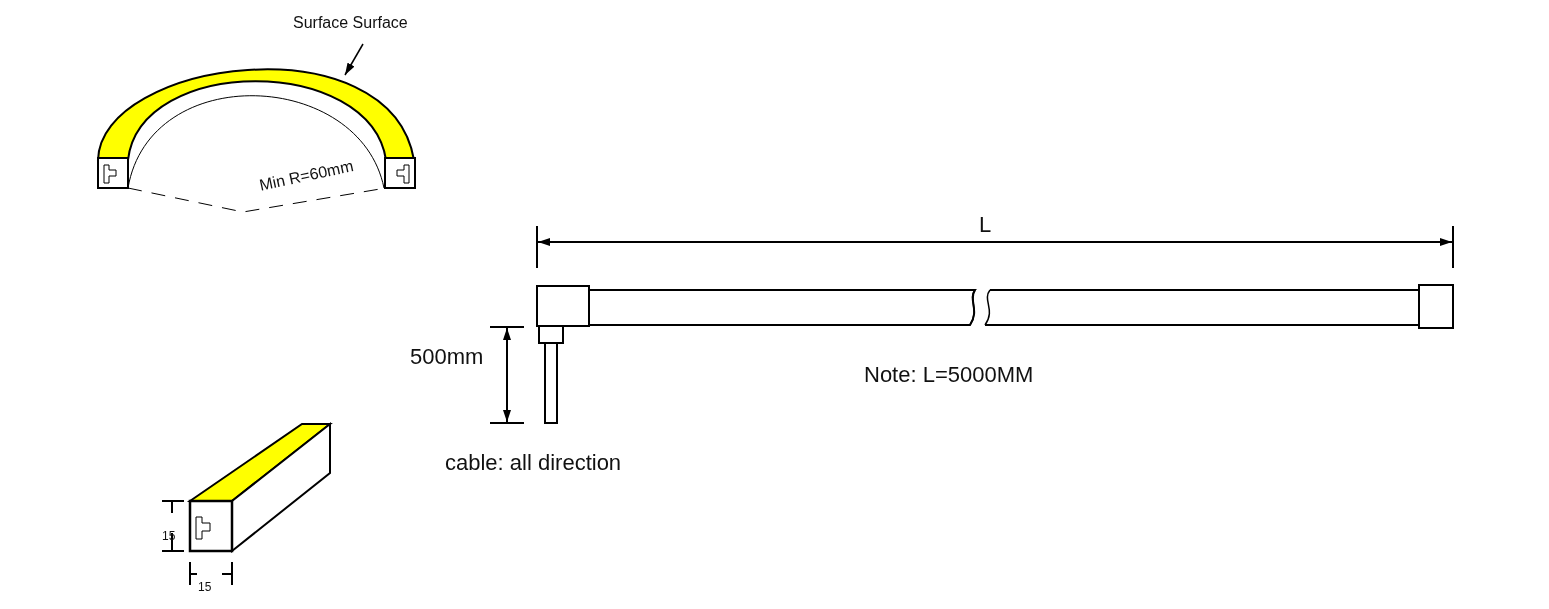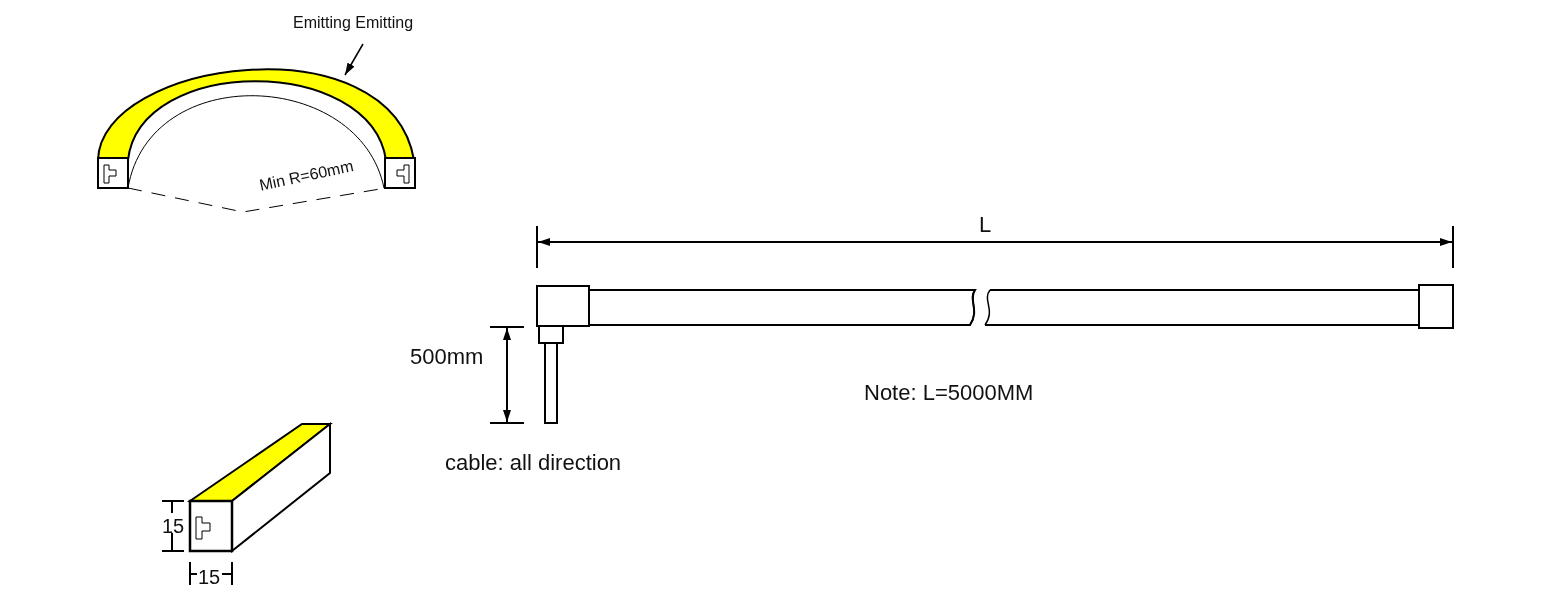--- a/index.html
+++ b/index.html
@@ -2,21 +2,21 @@
 <html><head>
 <meta charset="utf-8">
 <style>
   html, body { margin: 0; padding: 0; background: #ffffff; }
   body { width: 1549px; height: 609px; position: relative; overflow: hidden;
          font-family: "Liberation Sans", sans-serif; }
   svg { position: absolute; left: 0; top: 0; }
   .lbl { position: absolute; color: #111; white-space: nowrap; line-height: 1; }
   .lbl-sm { font-size: 16px; }
   .lbl-md { font-size: 22px; }
-  .lbl-dim { font-size: 20px; }
+  .lbl-dim { font-size: 12px; margin-top: 14px; }
 </style>
 </head>
 <body>
 
 <svg width="1549" height="609" viewBox="0 0 1549 609">
   <defs>
     <marker id="arr" viewBox="0 0 12 8" refX="12" refY="4" markerWidth="12" markerHeight="8" orient="auto-start-reverse" markerUnits="userSpaceOnUse">
       <path d="M0,0 L12,4 L0,8 Z" fill="#000"></path>
     </marker>
   </defs>
@@ -77,22 +77,22 @@
     <rect x="539" y="326" width="24" height="17" fill="#fff" stroke="#000" stroke-width="2"></rect>
 
     <rect x="545" y="343" width="12" height="80" fill="#fff" stroke="#000" stroke-width="2"></rect>
 
     <line x1="490" y1="327" x2="524" y2="327" stroke="#000" stroke-width="2"></line>
     <line x1="490" y1="423" x2="524" y2="423" stroke="#000" stroke-width="2"></line>
     <line x1="507" y1="328" x2="507" y2="422" stroke="#000" stroke-width="2" marker-start="url(#arr)" marker-end="url(#arr)"></line>
   </g>
 </svg>
 
-<div class="lbl lbl-sm" style="left:293px; top:15px;">Emitting Emitting</div>
+<div class="lbl lbl-sm" style="left:293px; top:15px;">Surface Surface</div>
 <div class="lbl lbl-sm" style="left:258px; top:178px; transform: rotate(-12deg); transform-origin: left top;">Min R=60mm</div>
 
 <div class="lbl lbl-dim" style="left:162px; top:516px;">15</div>
 <div class="lbl lbl-dim" style="left:198px; top:567px;">15</div>
 
 <div class="lbl lbl-md" style="left:979px; top:214px;">L</div>
-<div class="lbl lbl-md" style="left:864px; top:382px;">Note: L=5000MM</div>
+<div class="lbl lbl-md" style="left:864px; top:364px;">Note: L=5000MM</div>
 <div class="lbl lbl-md" style="left:410px; top:346px;">500mm</div>
 <div class="lbl lbl-md" style="left:445px; top:452px;">cable: all direction</div>
 
 </body></html>

